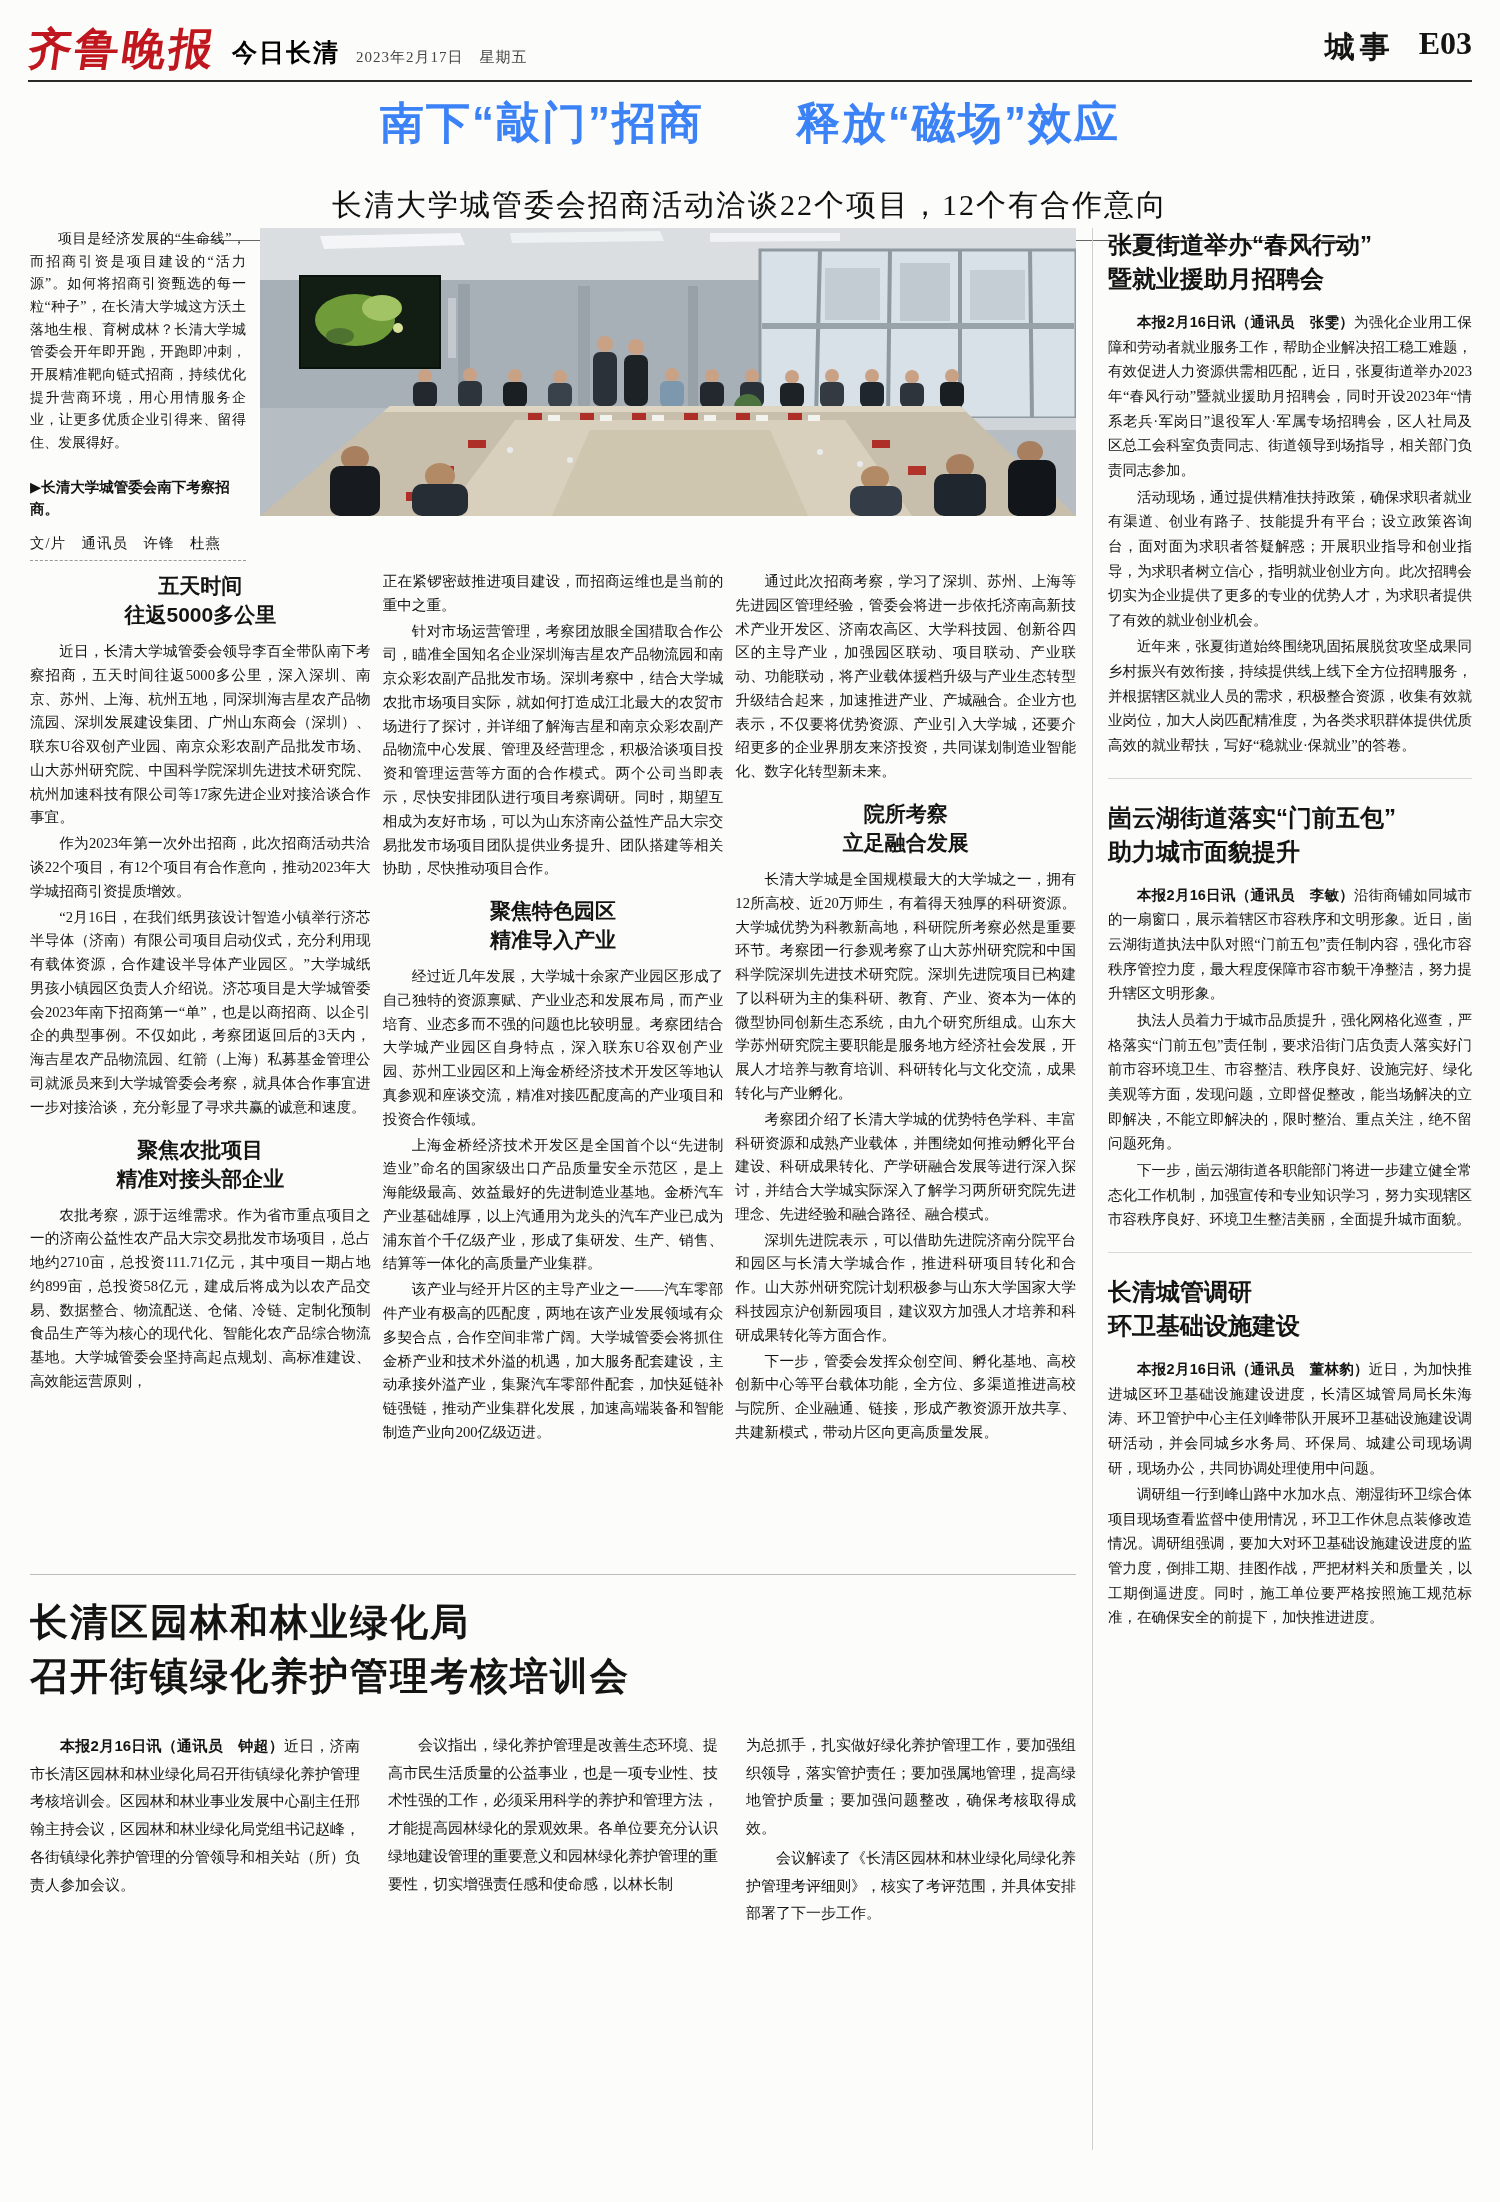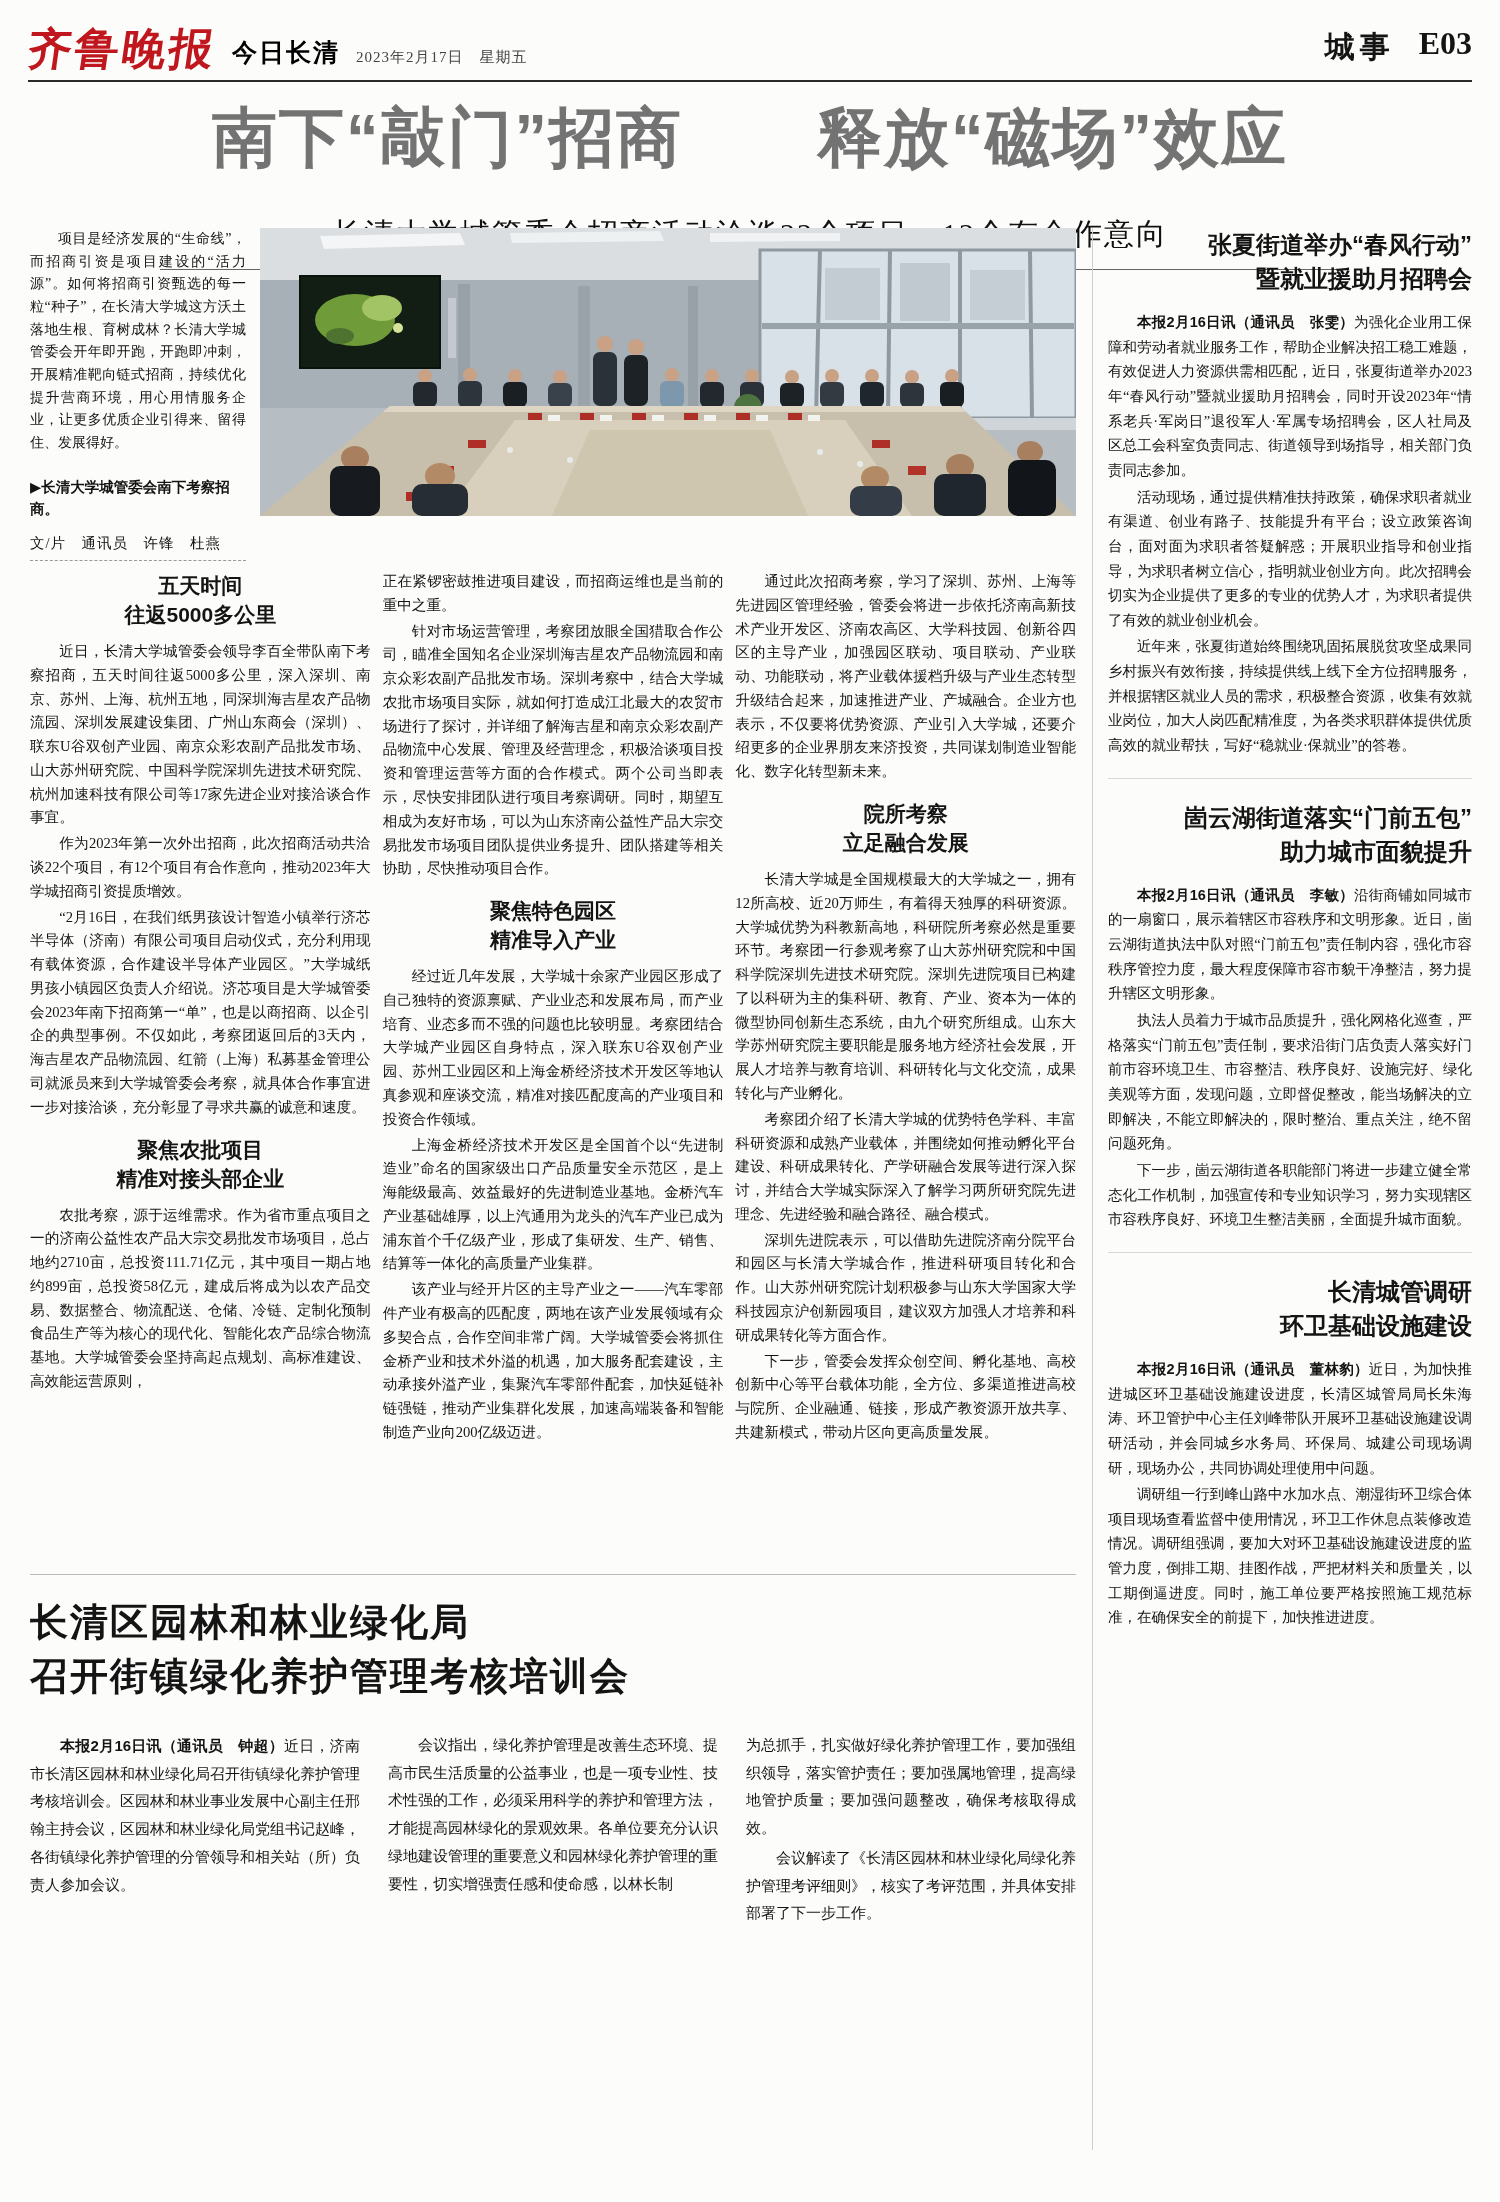--- a/index.html
+++ b/index.html
@@ -17,21 +17,21 @@
   .edition{font-size:25px;font-weight:bold;color:#000000;padding-bottom:3px;letter-spacing:2px}
   .mdate{font-size:15px;color:#444;padding-bottom:5px;letter-spacing:1px}
   .mh-right{display:flex;align-items:flex-start;gap:24px}
   .sectionname{font-family:"Liberation Sans","DejaVu Sans",sans-serif;font-size:30px;font-weight:bold;
                letter-spacing:5px;padding-bottom:4px}
   .pageno{font-size:32px;font-weight:bold;line-height:1}
   .rule-top{position:absolute;top:80px;left:28px;right:28px;border-top:2px solid #2a2a2a}
 
   
   .headline-wrap{position:absolute;top:94px;left:0;width:100%;text-align:center}
-  .headline-main{font-size:65px;font-weight:900;letter-spacing:2px;color:#737373;
+  .headline-main{font-size:44px;font-weight:900;letter-spacing:2px;color:#3b82f6;
                  font-family:"Liberation Sans","DejaVu Sans",sans-serif}
   .headline-sub{margin-top:32px;font-size:30px;letter-spacing:2px;color:#111}
   .sub-rule{width:1180px;margin:14px auto 0;border-top:1px solid #666}
 
   
   .lead-col{position:absolute;top:228px;left:30px;width:216px;height:240px;
             font-size:14px;line-height:1.62;overflow:hidden}
   .p{text-indent:2em;text-align:justify}
   .p.cont{text-indent:0}
   .photo-wrap{position:absolute;top:228px;left:260px;width:816px;height:288px;background:#b6bdc3;overflow:hidden}
@@ -46,21 +46,21 @@
   .mcol{flex:1 1 0;font-size:14.6px;line-height:1.63;overflow:hidden}
   .mcol p{margin-bottom:2px}
   .sec-h{font-family:"Liberation Sans","DejaVu Sans",sans-serif;font-size:21px;font-weight:bold;
          text-align:center;line-height:1.38;margin:16px 0 10px}
   .sec-h.first{margin-top:2px}
 
   
   .v-divider{position:absolute;top:228px;left:1092px;height:1922px;border-left:1px solid #cfcfcf}
   .sidebar{position:absolute;top:228px;left:1108px;width:364px}
   .sb-title{font-family:"Liberation Sans","DejaVu Sans",sans-serif;font-size:24px;font-weight:bold;
-            text-align:right;line-height:1.42;margin-bottom:14px}
+            text-align:left;line-height:1.42;margin-bottom:14px}
   .sb-article p{font-size:14.5px;line-height:1.7;margin-bottom:2px;text-align:justify;text-indent:2em}
   .sb-divider{border-top:1px solid #d8d8d8;margin:20px 0 22px}
   .lead-in{font-weight:bold;font-family:"Liberation Sans","DejaVu Sans",sans-serif}
 
   
   .rule-bottom{position:absolute;top:1574px;left:30px;width:1046px;border-top:1px solid #bbb}
   .bottom-story{position:absolute;top:1596px;left:30px;width:1046px}
   .bottom-title{font-family:"Liberation Sans","DejaVu Sans",sans-serif;font-size:38px;font-weight:900;
                 line-height:1.42;letter-spacing:2px}
   .bottom-cols{display:flex;gap:28px;margin-top:28px}

